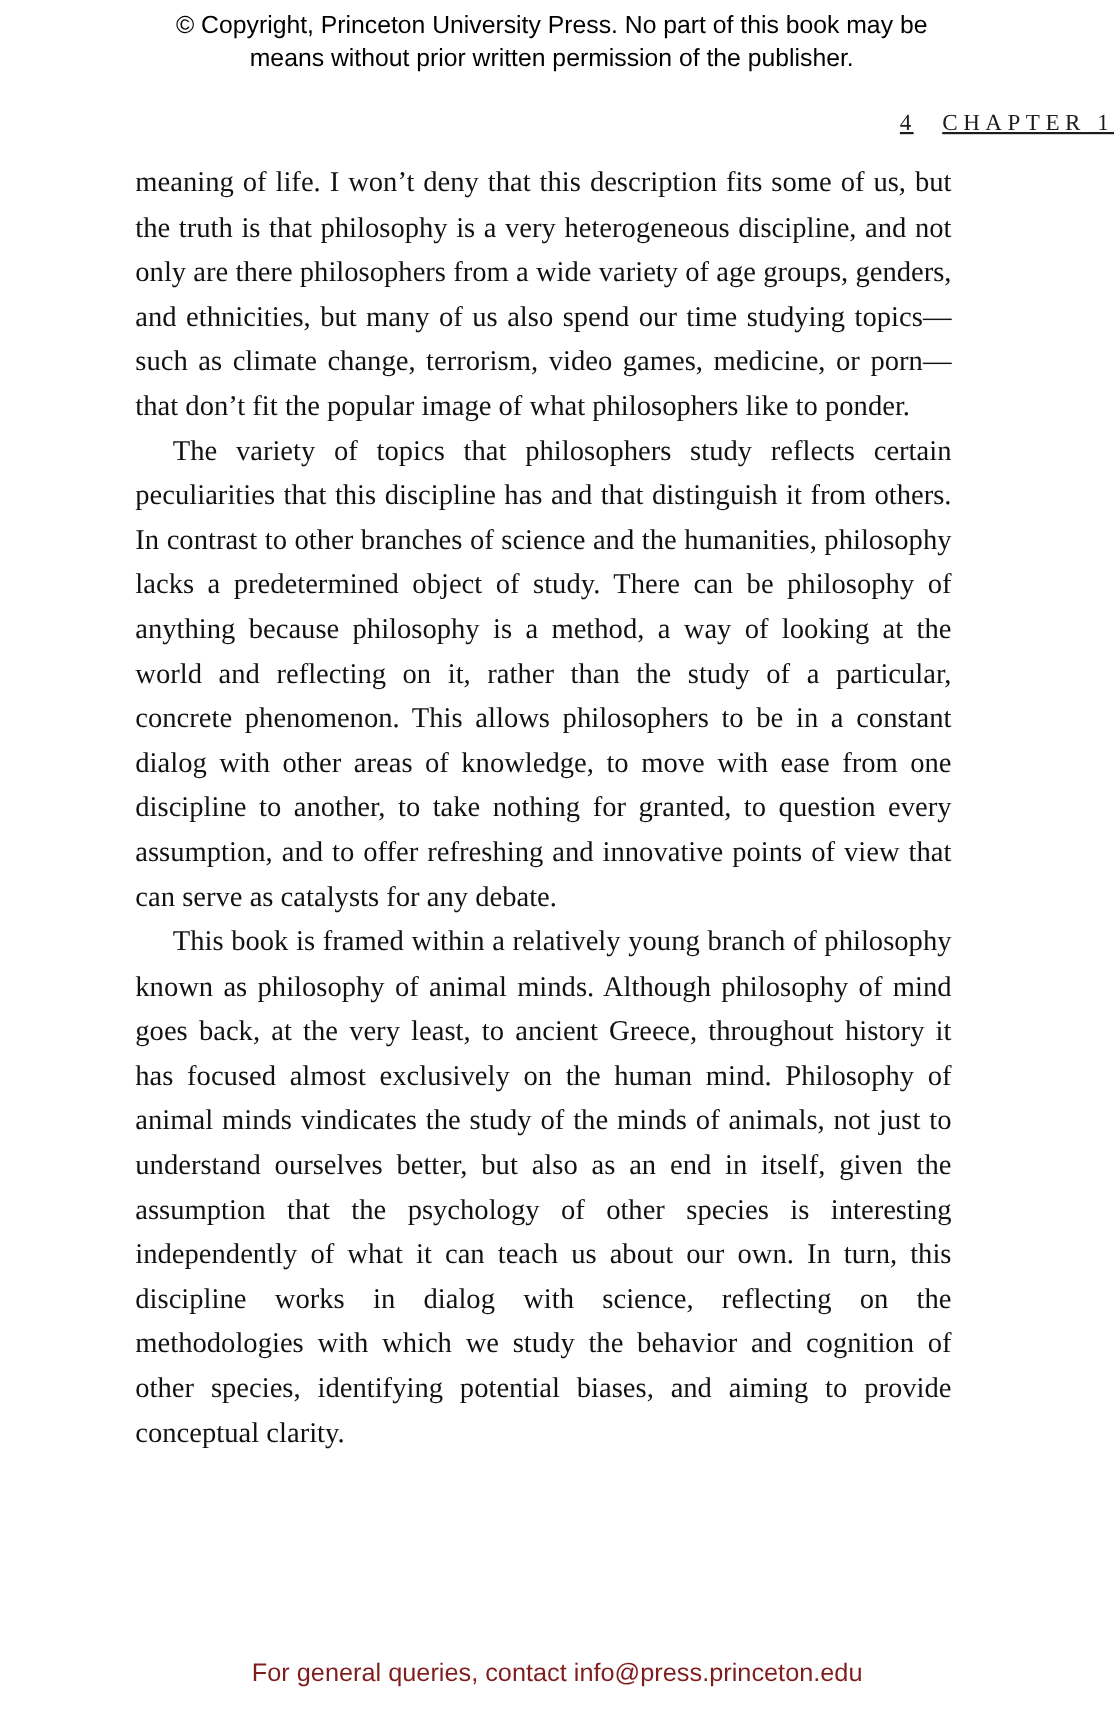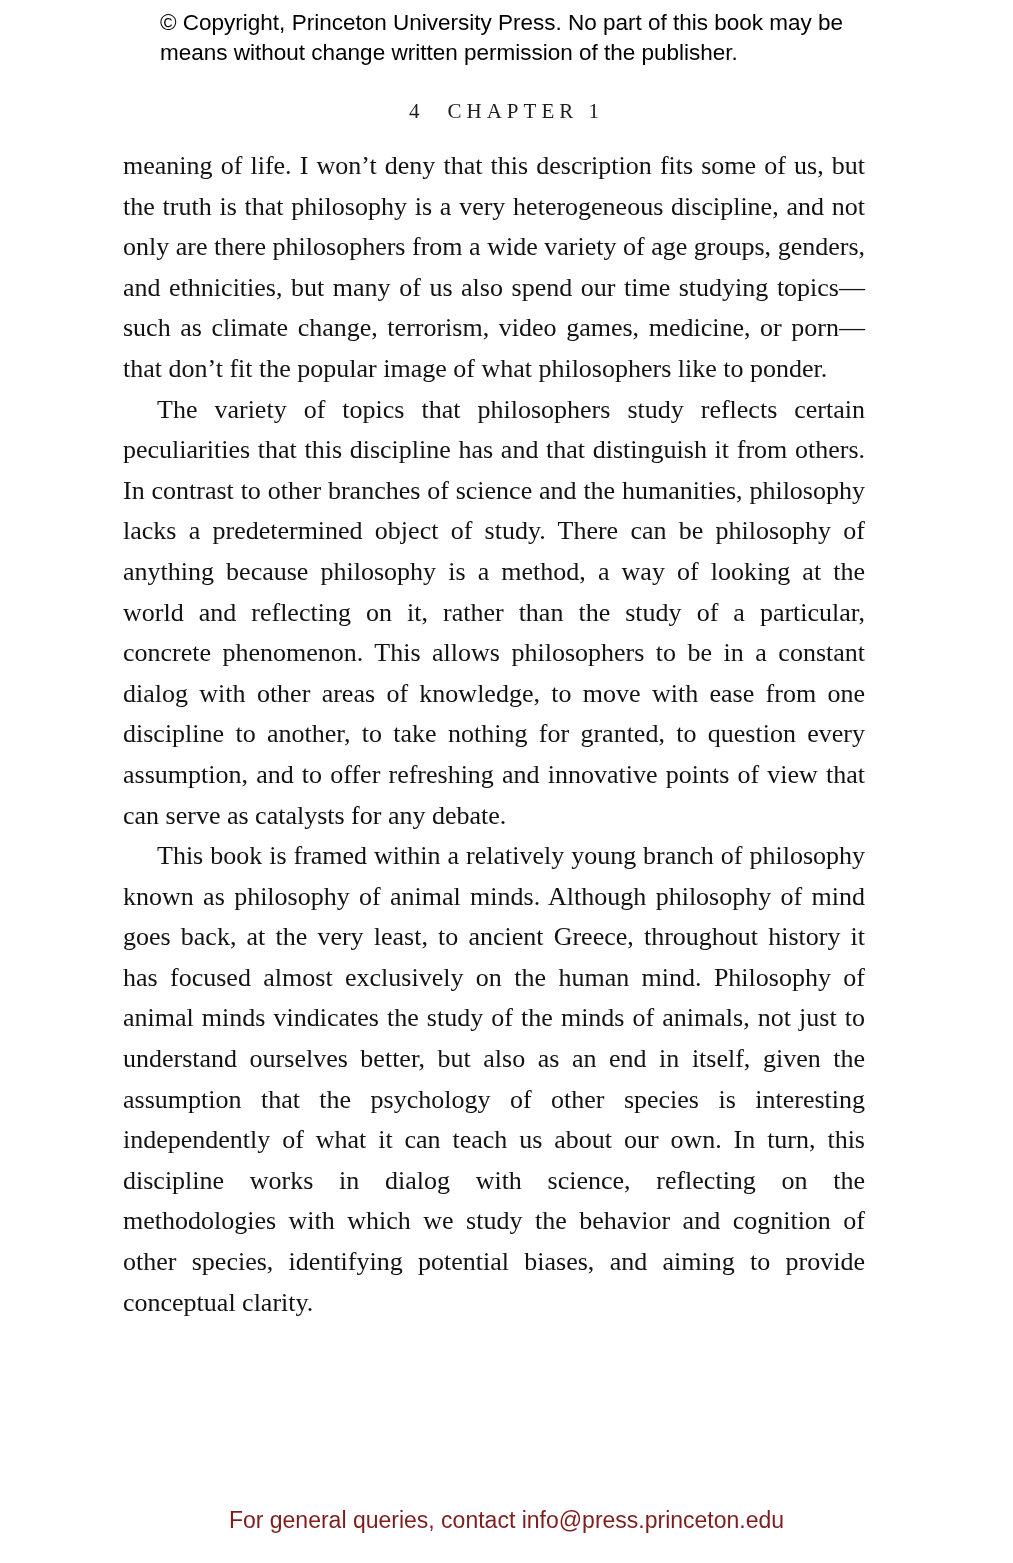--- a/index.html
+++ b/index.html
@@ -17,32 +17,33 @@
     color: #161616;
   }
   .copyright {
     position: absolute;
     left: 160px;
     top: 8px;
     font-family: "Liberation Sans", sans-serif;
     font-size: 22.5px;
     line-height: 29.5px;
     color: #000000;
-    text-align: left;
+    text-align: center;
     white-space: nowrap;
   }
   .running-head {
     position: absolute;
     left: 0;
     top: 99px;
     width: 100%;
-    text-align: center;
+    text-align: right;
     font-family: "Liberation Serif", serif;
     font-size: 21px;
     color: #1d1d1d;
+    text-decoration: underline;
   }
   .running-head .page-number {
     letter-spacing: 2px;
     margin-right: 26px;
   }
   .running-head .chapter-label {
     letter-spacing: 5px;
   }
   .body-text {
     position: absolute;
@@ -75,21 +76,21 @@
     color: #7f1d1d;
   }
 </style>
 </head>
 <body>
 
 <div class="page">
 
   <div class="copyright">
     <div>© Copyright, Princeton University Press. No part of this book may be</div>
-    <div>means without change written permission of the publisher.</div>
+    <div>means without prior written permission of the publisher.</div>
   </div>
 
   <div class="running-head">
     <span class="page-number">4</span><span class="chapter-label">CHAPTER 1</span>
   </div>
 
   <div class="body-text">
     <p class="no-indent">meaning of life. I won’t deny that this description fits some of us, but the truth is that philosophy is a very heterogeneous discipline, and not only are there philosophers from a wide variety of age groups, genders, and ethnicities, but many of us also spend our time studying topics—such as climate change, terrorism, video games, medicine, or porn—that don’t fit the popular image of what philosophers like to ponder.</p>
     <p>The variety of topics that philosophers study reflects certain peculiarities that this discipline has and that distinguish it from others. In contrast to other branches of science and the humanities, philosophy lacks a predetermined object of study. There can be philosophy of anything because philosophy is a method, a way of looking at the world and reflecting on it, rather than the study of a particular, concrete phenomenon. This allows philosophers to be in a constant dialog with other areas of knowledge, to move with ease from one discipline to another, to take nothing for granted, to question every assumption, and to offer refreshing and innovative points of view that can serve as catalysts for any debate.</p>
     <p><span>This book is framed within a relatively young branch of philosophy known as </span><span class="italic-term">philosophy of animal minds</span><span>. Although philosophy of mind goes back, at the very least, to ancient Greece, throughout history it has focused almost exclusively on the human mind. Philosophy of animal minds vindicates the study of the minds of animals, not just to understand ourselves better, but also as an end in itself, given the assumption that the psychology of other species is interesting independently of what it can teach us about our own. In turn, this discipline works in dialog with science, reflecting on the methodologies with which we study the behavior and cognition of other species, identifying potential biases, and aiming to provide conceptual clarity.</span></p>

